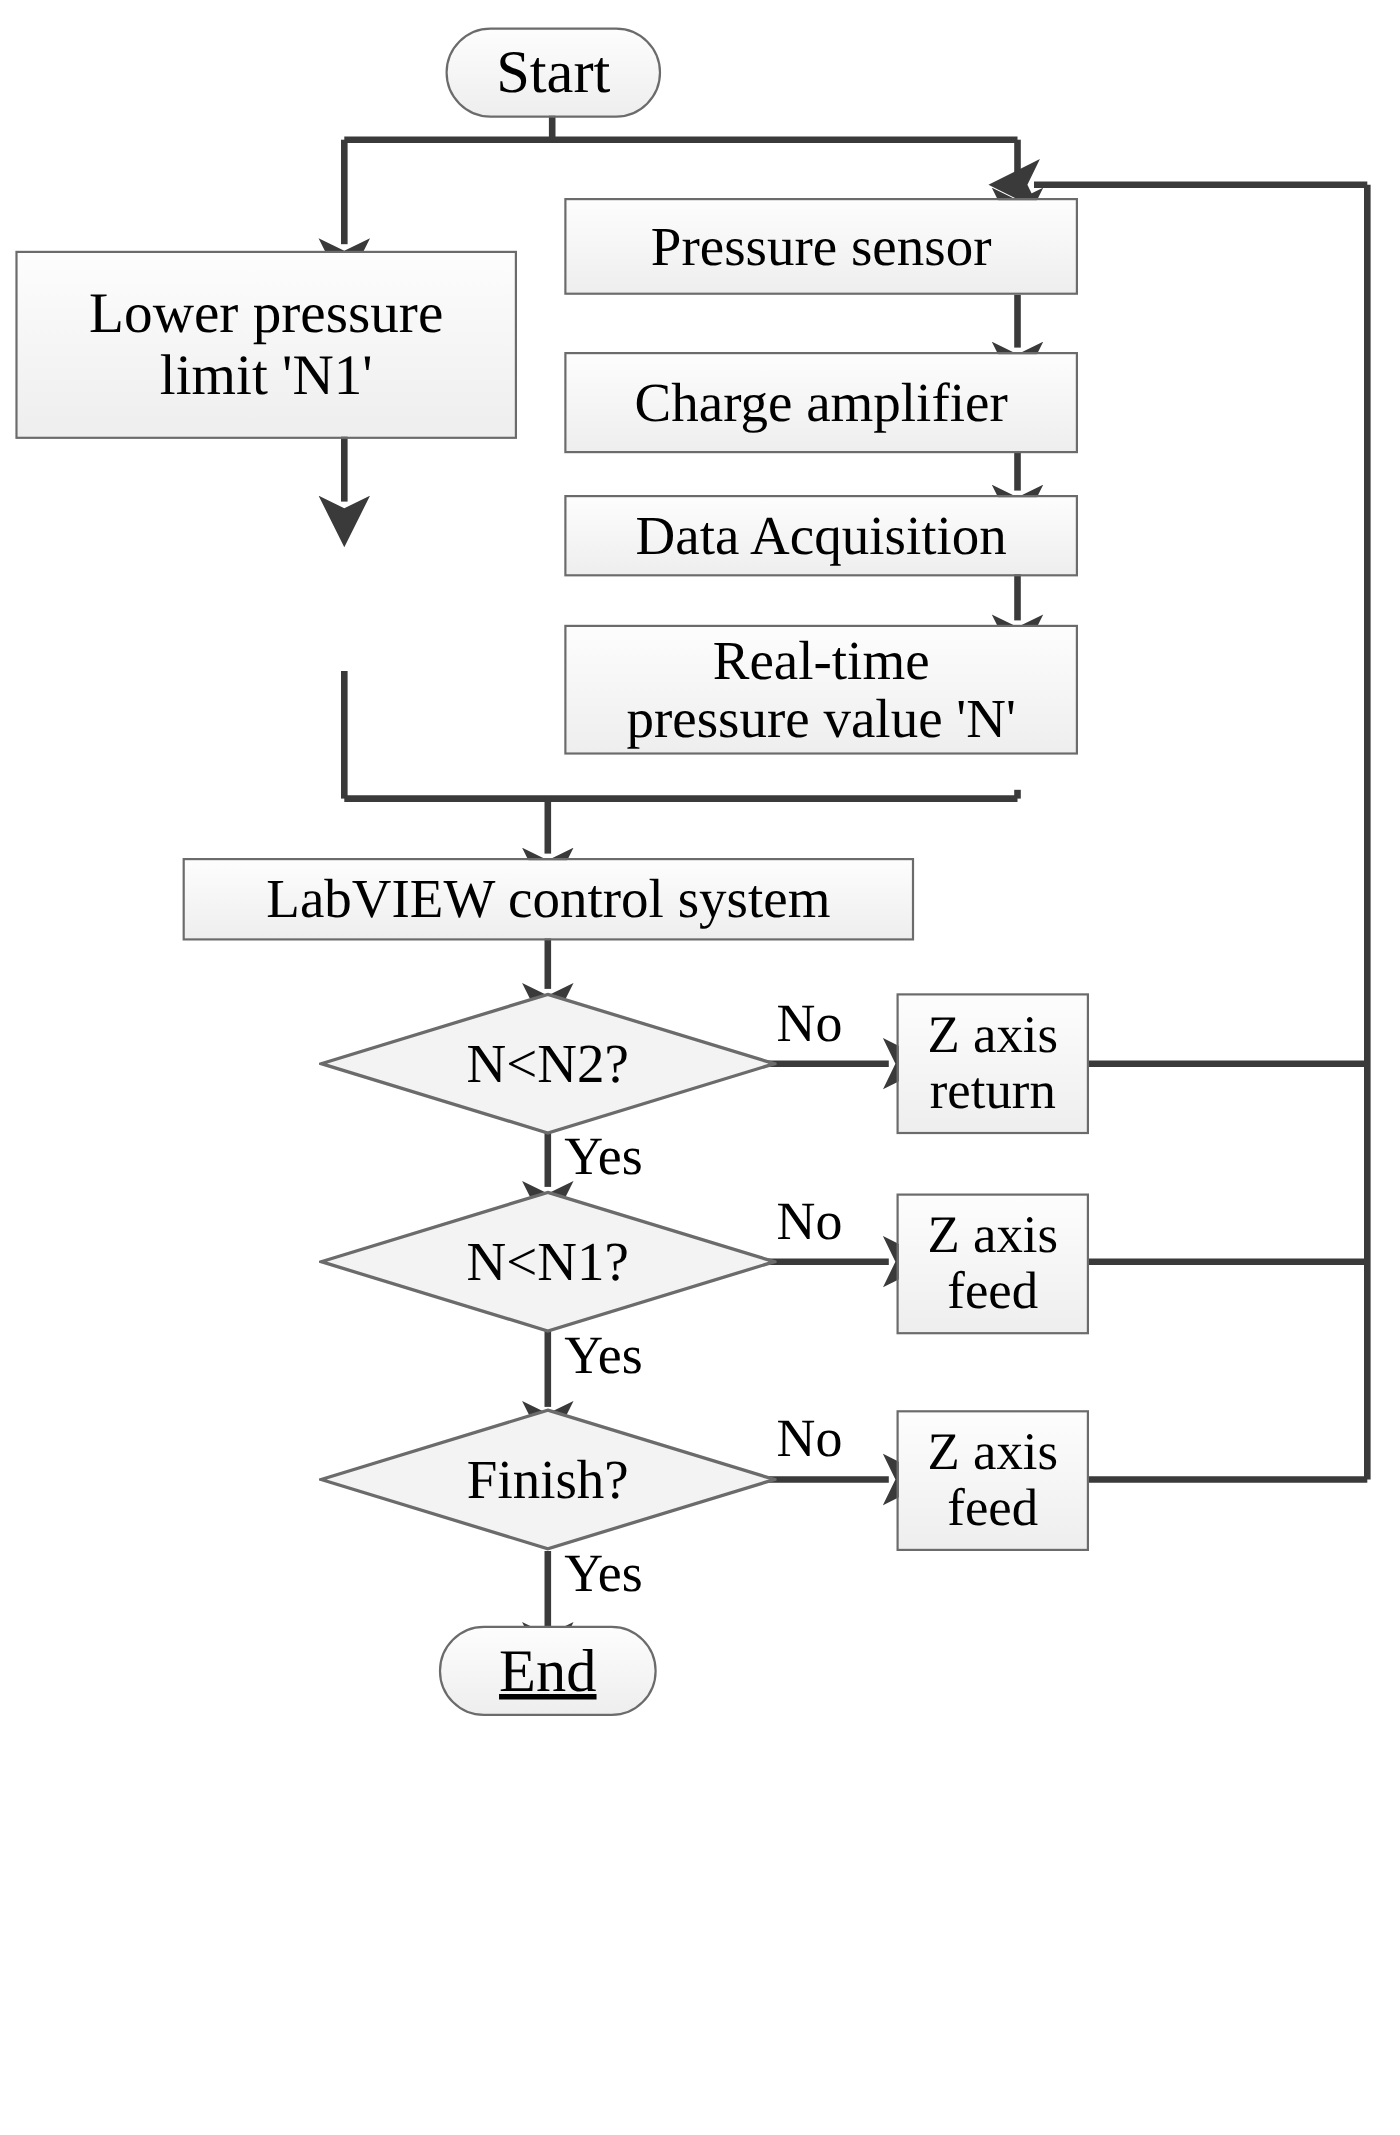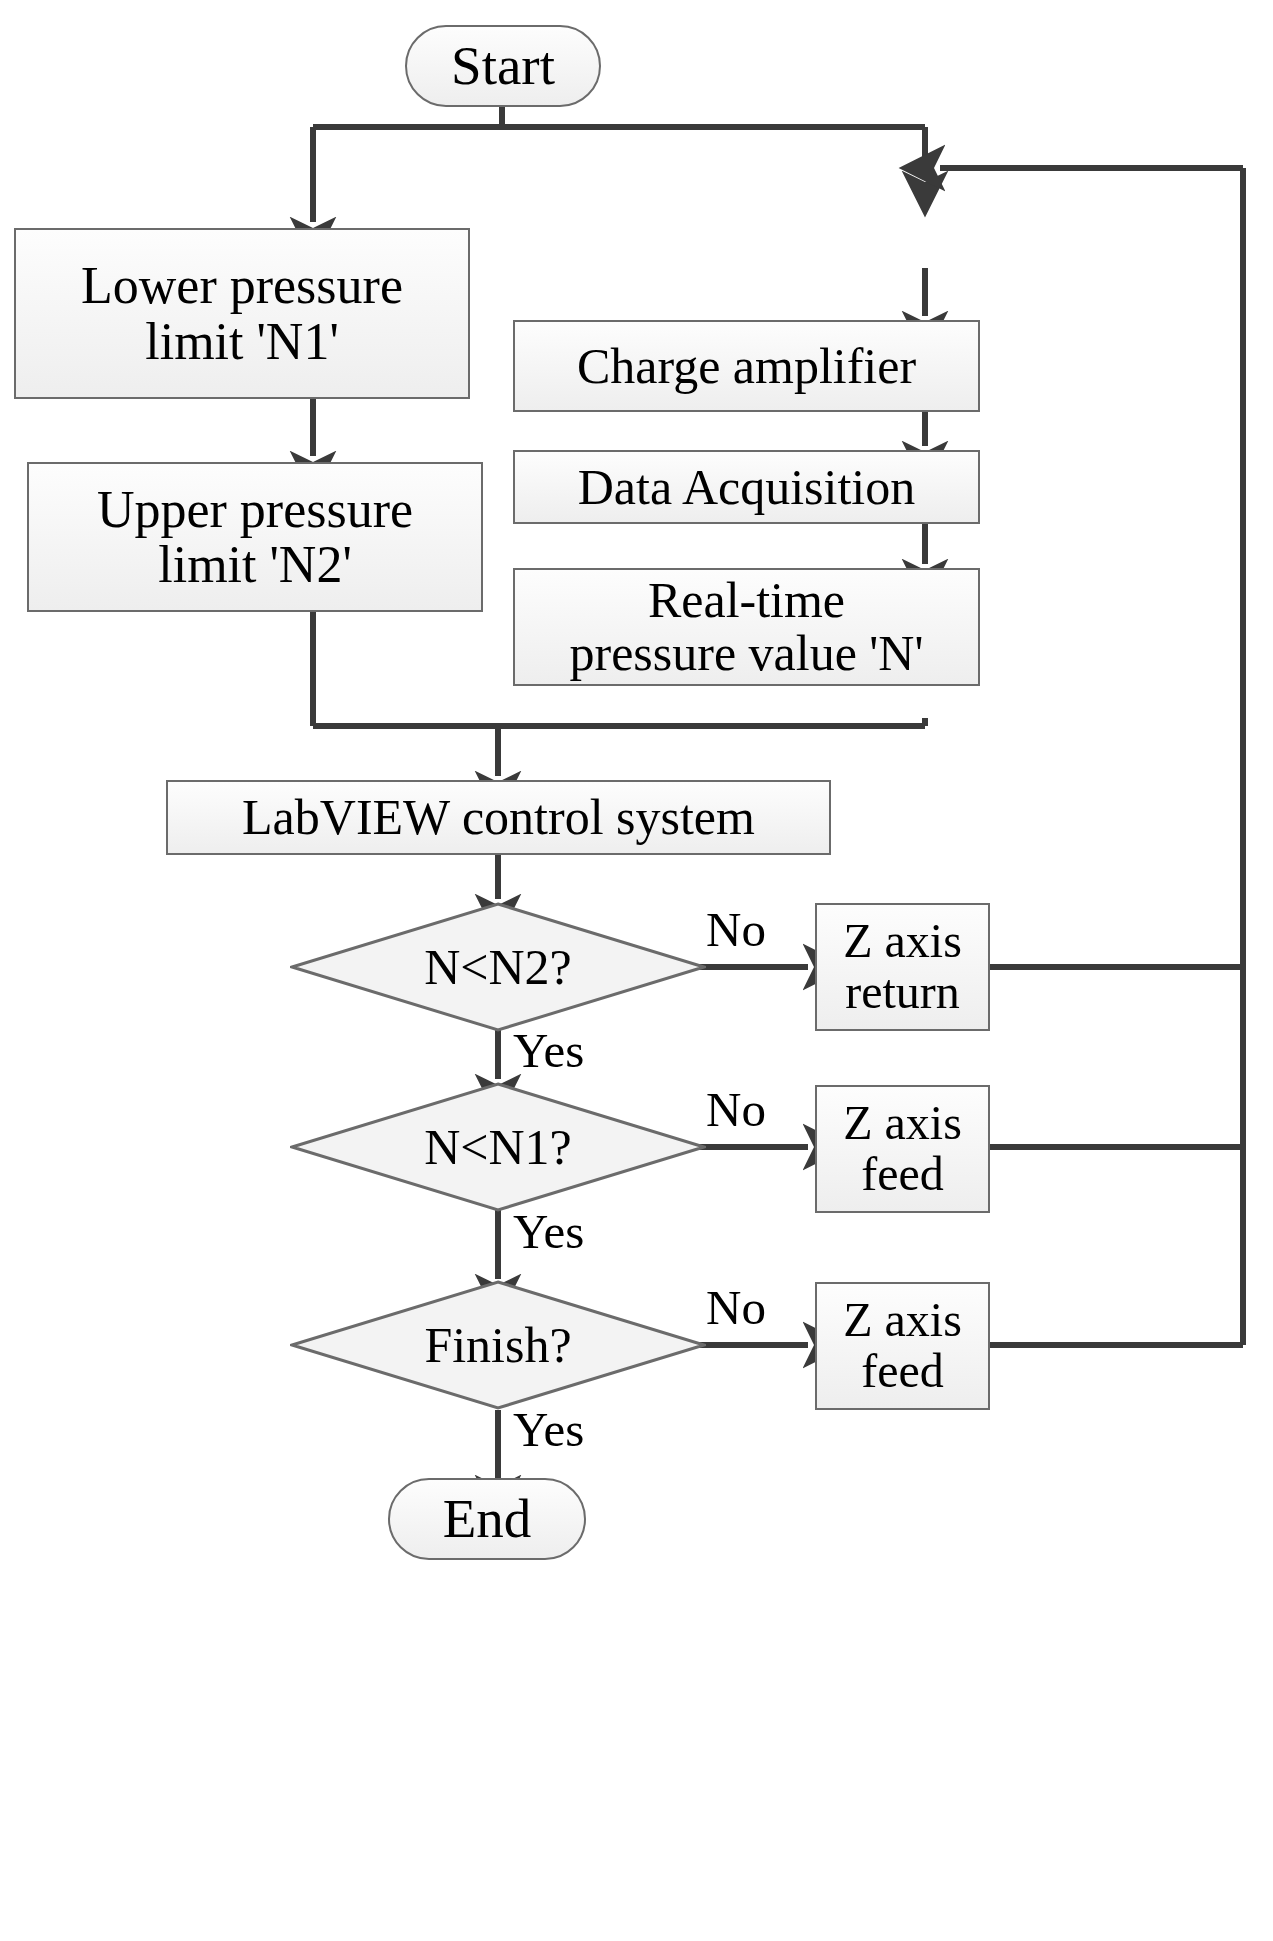--- a/index.html
+++ b/index.html
@@ -141,27 +141,24 @@
     <span class="lbl">Start</span>
   </div>
 
   <div class="node process" style="left:14px; top:228px; width:456px; height:171px; font-size:52px;">
     <span class="lbl">
       <span>Lower pressure</span><br>
       <span>limit 'N1'</span>
     </span>
   </div>
 
-  <div class="node process" style="left:27px; top:462px; width:456px; height:150px; font-size:52px;">
-    <span class="lbl">
-      <span>Upper pressure</span><br>
-      <span>limit 'N2'</span>
-    </span>
-  </div>
-
+
+  <div class="node process" style="left:513px; top:180px; width:467px; height:88px; font-size:50px;">
+    <span class="lbl">Pressure sensor</span>
+  </div>
 
   <div class="node process" style="left:513px; top:320px; width:467px; height:92px; font-size:50px;">
     <span class="lbl">Charge amplifier</span>
   </div>
 
   <div class="node process" style="left:513px; top:450px; width:467px; height:74px; font-size:50px;">
     <span class="lbl">Data Acquisition</span>
   </div>
 
   <div class="node process" style="left:513px; top:568px; width:467px; height:118px; font-size:50px;">
@@ -210,21 +207,21 @@
     </span>
   </div>
 
   <div class="node process" style="left:815px; top:1282px; width:175px; height:128px; font-size:48px;">
     <span class="lbl">
       <span>Z axis</span><br>
       <span>feed</span>
     </span>
   </div>
 
-  <div class="node terminator" style="left:388px; top:1478px; width:198px; height:82px; font-size:55px;">
+  <div class="node terminator" style="left:399px; top:1478px; width:198px; height:82px; font-size:55px;text-decoration:underline;">
     <span class="lbl">End</span>
   </div>
 
   <span class="edgelabel" style="left:706px; top:905px; font-size:49px;">No</span>
   <span class="edgelabel" style="left:513px; top:1026px; font-size:49px;">Yes</span>
 
   <span class="edgelabel" style="left:706px; top:1085px; font-size:49px;">No</span>
   <span class="edgelabel" style="left:513px; top:1207px; font-size:49px;">Yes</span>
 
   <span class="edgelabel" style="left:706px; top:1283px; font-size:49px;">No</span>

